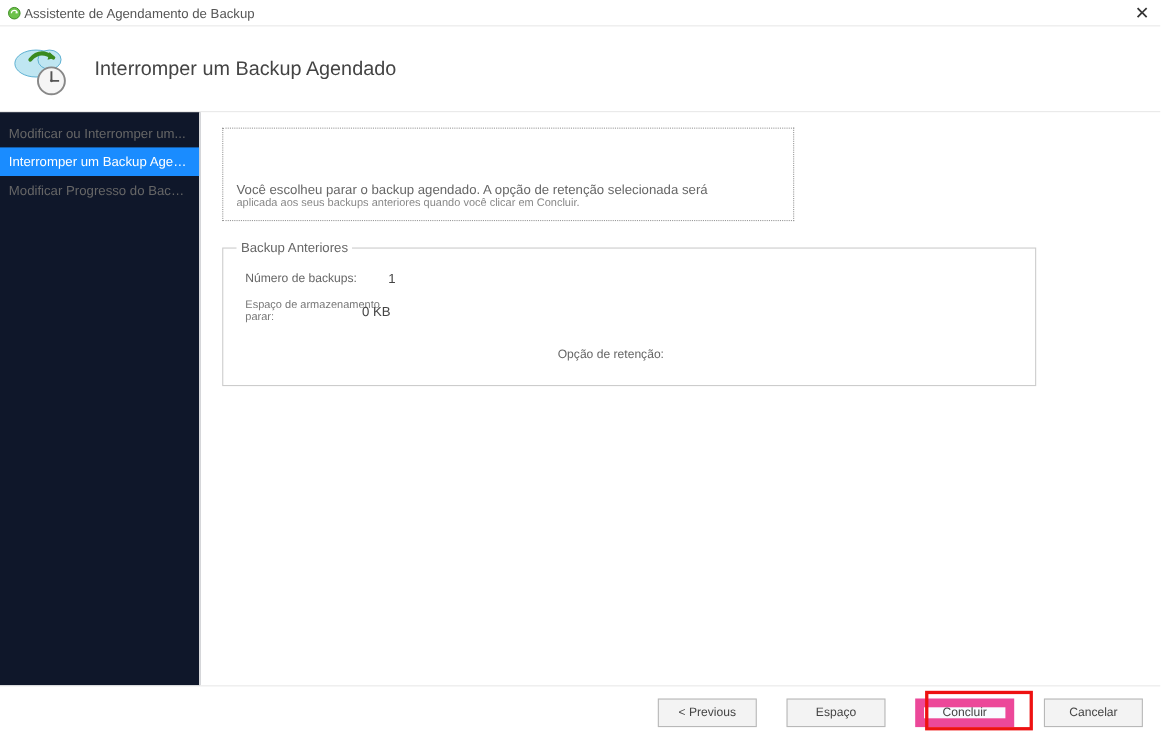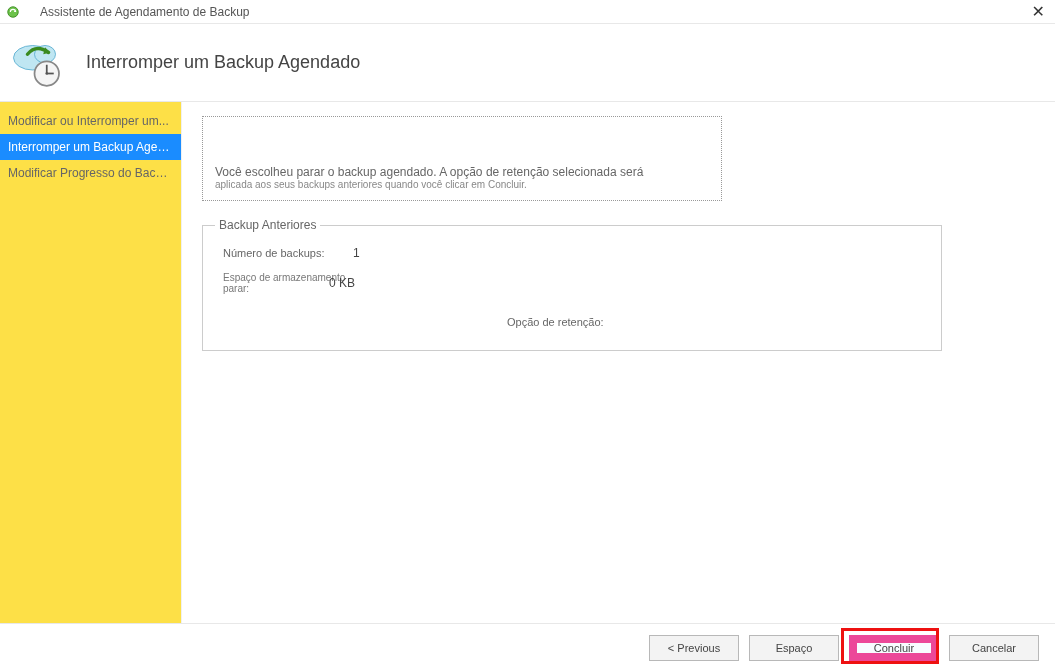--- a/index.html
+++ b/index.html
@@ -17,21 +17,21 @@
       display: flex;
       align-items: center;
       justify-content: space-between;
       height: 24px;
       padding: 0 6px;
       border-bottom: 1px solid #e8e8e8;
     }
     .titlebar-left {
       display: flex;
       align-items: flex-start;
-      gap: 20px;
+      gap: 2px;
     }
     .app-icon {
       width: 14px;
       height: 14px;
       display: inline-block;
     }
     .title-text {
       font-size: 12px;
       color: #555;
     }
@@ -58,21 +58,21 @@
       font-size: 18px;
       color: #444;
       font-weight: 400;
     }
     .body-area {
       display: flex;
       height: calc(100% - 24px - 78px - 48px);
     }
     .sidebar {
       width: 182px;
-      background: #fde047;
+      background: #0f172a;
       border-right: 1px solid #f0f0f0;
       padding-top: 6px;
     }
     .sidebar-item {
       padding: 6px 8px;
       font-size: 12px;
       color: #666;
       white-space: nowrap;
       overflow: hidden;
       text-overflow: ellipsis;
@@ -138,21 +138,21 @@
     }
     .footer {
       position: absolute;
       bottom: 0;
       left: 0;
       right: 0;
       height: 48px;
       display: flex;
       align-items: center;
       justify-content: flex-end;
-      gap: 10px;
+      gap: 27px;
       padding-right: 16px;
       border-top: 1px solid #e8e8e8;
     }
     .btn {
       min-width: 90px;
       height: 26px;
       border: 1px solid #b8b8b8;
       background: #f3f3f3;
       font-size: 11px;
       color: #444;

